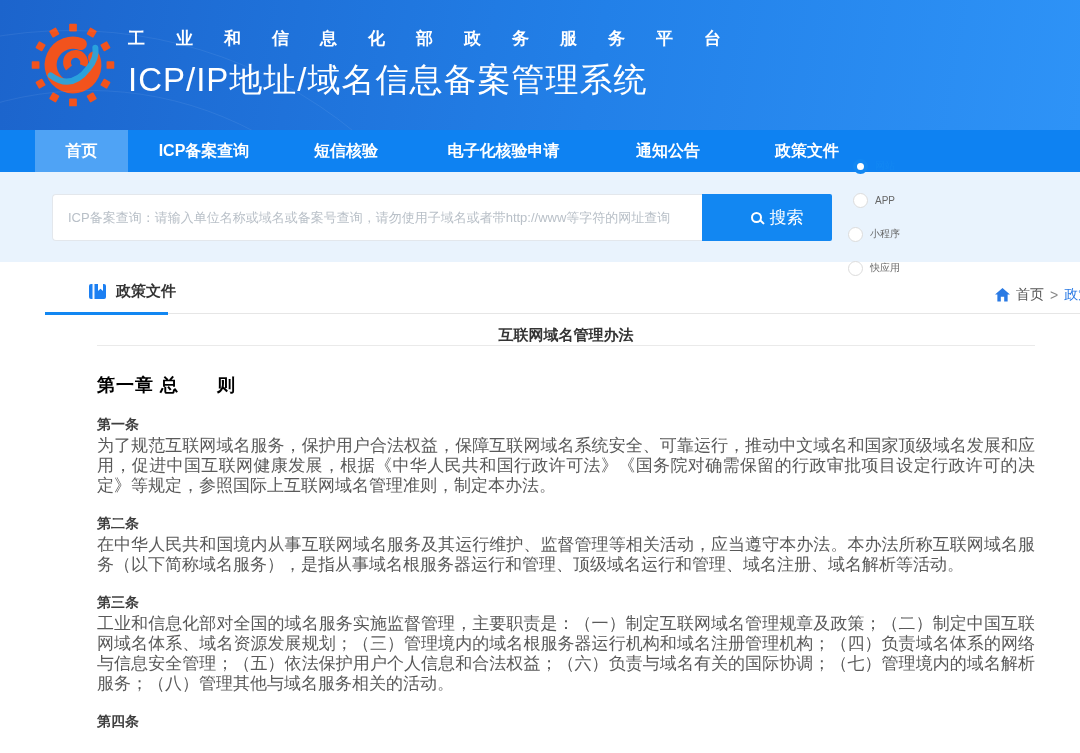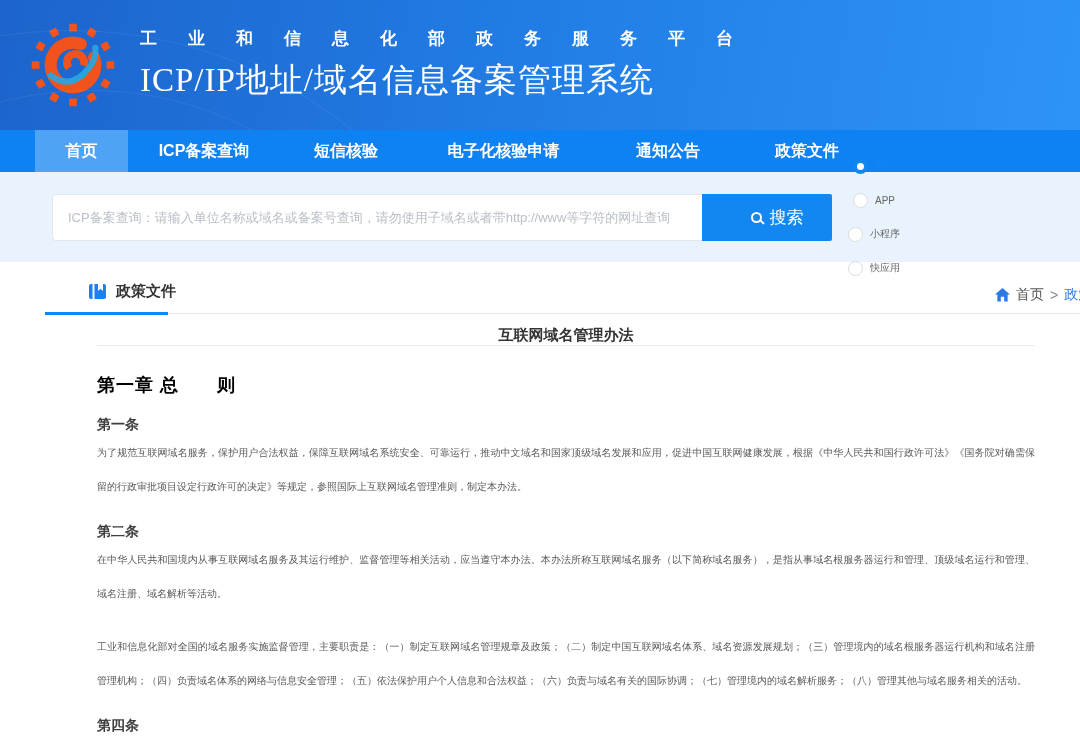--- a/index.html
+++ b/index.html
@@ -7,21 +7,21 @@
     font-family:"Liberation Sans", sans-serif; }
 
   
   .header { position:relative; height:130px; overflow:hidden;
     background:linear-gradient(100deg,#1c64cc 0%,#2280e8 55%,#2e93f7 100%);
     display:flex; align-items:center; }
   .header .arc { position:absolute; border-radius:50%; border:1px solid rgba(255,255,255,.07); }
   .arc1 { width:900px; height:900px; left:-380px; top:30px; border-width:14px; }
   .arc2 { width:700px; height:700px; left:-260px; top:90px; border-width:8px; }
   .logo { margin-left:30px; width:86px; height:100px; flex:0 0 auto; }
-  .titles { margin-left:24px; color:#fff;font-family:Liberation Serif, serif; }
+  .titles { margin-left:12px; color:#fff; }
   .platform-title { font-size:17px; font-weight:bold; letter-spacing:31px; white-space:nowrap; }
   .system-title { margin-top:8px; font-size:33px; font-weight:500; letter-spacing:1px; white-space:nowrap; }
 
   
   .nav { height:42px; background:#0e82f2; display:flex; padding-left:35px; }
   .nav-item { color:#fff; font-size:16px; font-weight:bold; display:flex;
     align-items:center; justify-content:center; cursor:pointer; white-space:nowrap; }
   .nav-item.n0{width:93px;} .nav-item.n1{width:152px;} .nav-item.n2{width:132px;}
   .nav-item.n3{width:198px;} .nav-item.n4{width:183px;} .nav-item.n5{width:146px;}
   .nav-item.n6{width:132px;}
@@ -64,21 +64,21 @@
   .breadcrumb .current { color:#2a7ae4; }
 
   .article { width:990px; padding-left:52px; }
   .article-title { margin-top:12px; text-align:center; font-size:15px; font-weight:bold;
     color:#333; border-bottom:1px solid #eaeaea; }
   .chapter { margin-top:27px; font-size:18px; font-weight:bold; color:#000;
     letter-spacing:1px; }
   .sec { margin-top:19px; }
   .sec:first-of-type { margin-top:15px; }
   .sec-heading { font-size:14px; font-weight:bold; color:#3f3f3f; line-height:16px; }
-  .sec-body { margin-top:4px; font-size:10px; color:#595959; line-height:34px;
+  .sec-body { margin-top:4px; font-size:17px; color:#595959; line-height:20px;
     text-align:justify; width:938px; }
 </style>
 </head>
 <body>
 
 <div class="header">
   <div class="arc arc1"></div>
   <div class="arc arc2"></div>
   <svg class="logo" viewBox="0 0 100 100">
     <g fill="#f2531d">
@@ -167,20 +167,21 @@
 
     <div class="sec">
       <div class="sec-heading">第一条</div>
       <div class="sec-body">为了规范互联网域名服务，保护用户合法权益，保障互联网域名系统安全、可靠运行，推动中文域名和国家顶级域名发展和应用，促进中国互联网健康发展，根据《中华人民共和国行政许可法》《国务院对确需保留的行政审批项目设定行政许可的决定》等规定，参照国际上互联网域名管理准则，制定本办法。</div>
     </div>
     <div class="sec">
       <div class="sec-heading">第二条</div>
       <div class="sec-body">在中华人民共和国境内从事互联网域名服务及其运行维护、监督管理等相关活动，应当遵守本办法。本办法所称互联网域名服务（以下简称域名服务），是指从事域名根服务器运行和管理、顶级域名运行和管理、域名注册、域名解析等活动。</div>
     </div>
     <div class="sec">
+      <div class="sec-heading">第三条</div>
       <div class="sec-body">工业和信息化部对全国的域名服务实施监督管理，主要职责是：（一）制定互联网域名管理规章及政策；（二）制定中国互联网域名体系、域名资源发展规划；（三）管理境内的域名根服务器运行机构和域名注册管理机构；（四）负责域名体系的网络与信息安全管理；（五）依法保护用户个人信息和合法权益；（六）负责与域名有关的国际协调；（七）管理境内的域名解析服务；（八）管理其他与域名服务相关的活动。</div>
     </div>
     <div class="sec">
       <div class="sec-heading">第四条</div>
 
     </div>
   </div>
 </div>
 
 </body></html>

